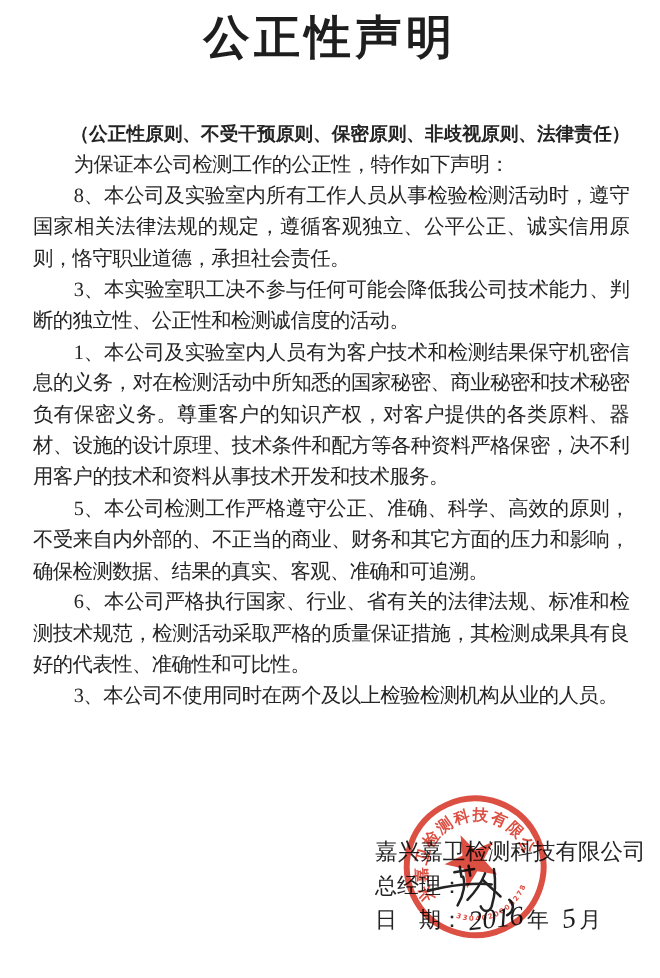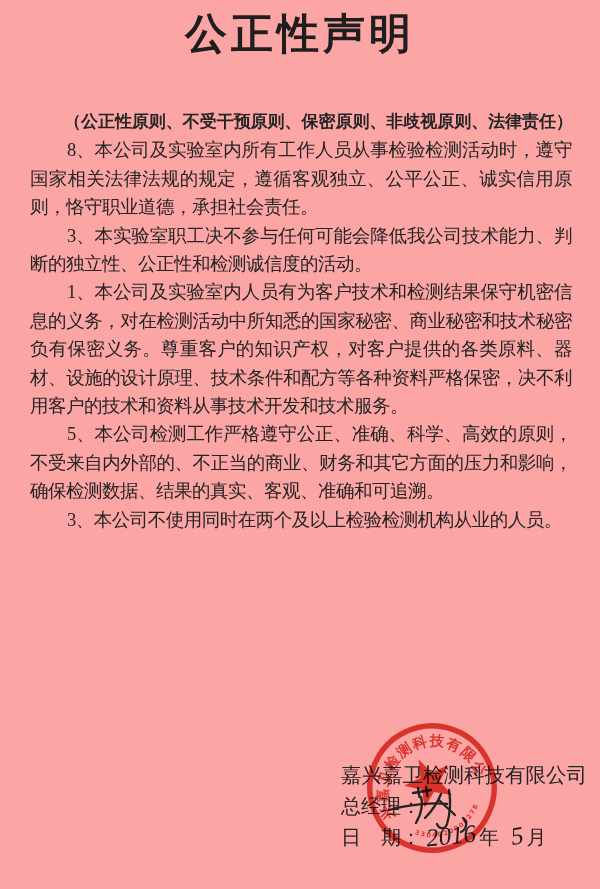--- a/index.html
+++ b/index.html
@@ -1,19 +1,19 @@
 <!DOCTYPE html>
 <html><head>
 <meta charset="utf-8">
 <style>
   html,body{margin:0;padding:0;background:#e8e8e8;}
   .page{
     position:relative;
     width:600px;height:889px;
-    background:#fca5a5;
+    background:#ffffff;
     overflow:hidden;
     font-family:"Liberation Serif","DejaVu Serif",serif;
     color:#242424;
     margin:0 auto;
   }
   .doc-title{
     margin:6px 0 0 0;
     text-align:center;
     font-size:42px;
     font-weight:700;
@@ -71,24 +71,26 @@
 </style>
 </head>
 <body>
 
 <div class="page">
 
   <h1 class="doc-title">公正性声明</h1>
 
   <div class="doc-body">
     <p class="principles">（公正性原则、不受干预原则、保密原则、非歧视原则、法律责任）</p>
+    <p>为保证本公司检测工作的公正性，特作如下声明：</p>
     <p>8、本公司及实验室内所有工作人员从事检验检测活动时，遵守国家相关法律法规的规定，遵循客观独立、公平公正、诚实信用原则，恪守职业道德，承担社会责任。</p>
     <p>3、本实验室职工决不参与任何可能会降低我公司技术能力、判断的独立性、公正性和检测诚信度的活动。</p>
     <p>1、本公司及实验室内人员有为客户技术和检测结果保守机密信息的义务，对在检测活动中所知悉的国家秘密、商业秘密和技术秘密负有保密义务。尊重客户的知识产权，对客户提供的各类原料、器材、设施的设计原理、技术条件和配方等各种资料严格保密，决不利用客户的技术和资料从事技术开发和技术服务。</p>
     <p>5、本公司检测工作严格遵守公正、准确、科学、高效的原则，不受来自内外部的、不正当的商业、财务和其它方面的压力和影响，确保检测数据、结果的真实、客观、准确和可追溯。</p>
+    <p>6、本公司严格执行国家、行业、省有关的法律法规、标准和检测技术规范，检测活动采取严格的质量保证措施，其检测成果具有良好的代表性、准确性和可比性。</p>
     <p>3、本公司不使用同时在两个及以上检验检测机构从业的人员。</p>
   </div>
 
   <div class="sig-block">
     <div class="sig-company">嘉兴嘉卫检测科技有限公司</div>
     <div class="sig-row">
       <span>总经理：</span>
       <svg class="sig-script" viewBox="0 0 100 52">
         <g fill="none" stroke="#232323" stroke-width="2.3" stroke-linecap="round">
           <path d="M28,9 L46,6"></path>

